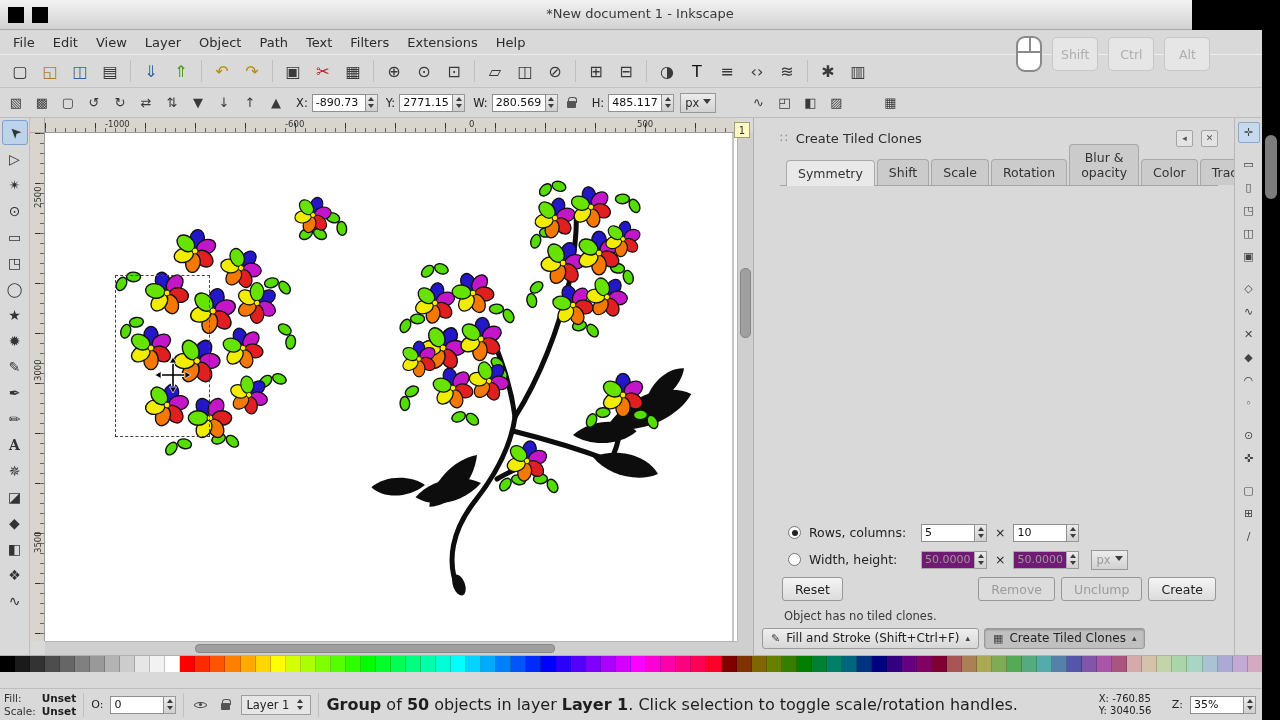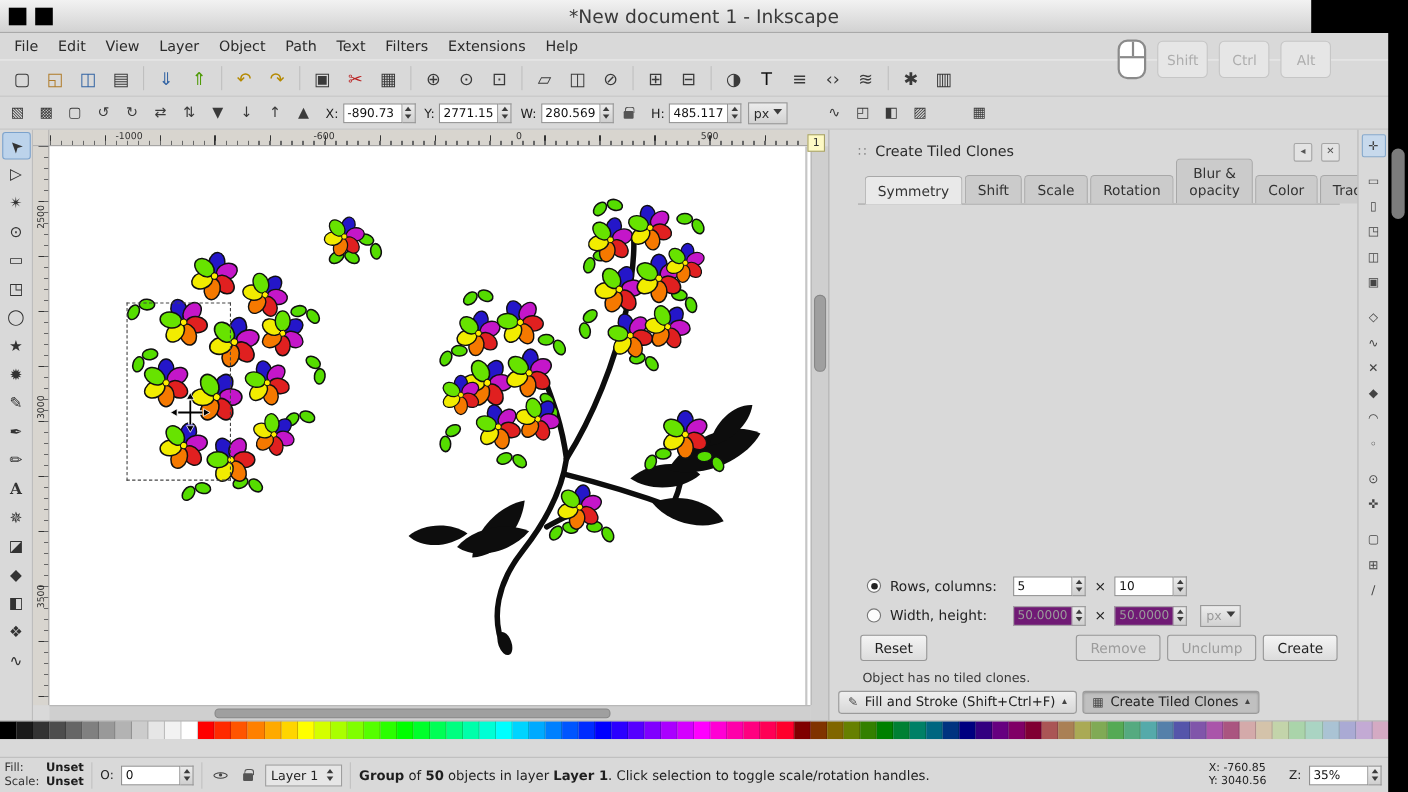--- a/index.html
+++ b/index.html
@@ -3,21 +3,21 @@
 <meta charset="utf-8">
 <style>
   * { box-sizing: border-box; margin: 0; padding: 0; }
   html,body { width:1280px; height:720px; }
   body { position:relative; font-family:"DejaVu Sans","Liberation Sans",sans-serif; font-size:12px; background:#d9d9d9; overflow:hidden; color:#2b2b2b; }
   .dc { display:contents; }
   button { font-family:inherit; cursor:default; }
 
   
   .titlebar{position:absolute;left:0;top:0;width:1280px;height:30px;background:linear-gradient(#f2f2f2,#d2d2d2);border-bottom:1px solid #a9a9a9;}
-  .title-text{position:absolute;left:0;right:0;top:6px;text-align:center;font-size:17px;color:#3a3a3a;}
+  .title-text{position:absolute;left:0;right:0;top:6px;text-align:center;font-size:13px;color:#3a3a3a;}
   .tb-black{position:absolute;top:7px;width:16px;height:16px;background:#000;}
   .black-topright{position:absolute;left:1192px;top:0;width:88px;height:30px;background:#000;z-index:45;}
   .black-right{position:absolute;left:1262px;top:0;width:18px;height:720px;background:#000;z-index:50;}
   .edge-thumb{position:absolute;left:1265px;top:135px;width:12px;height:64px;background:#7c7c7c;border-radius:6px;z-index:51;}
 
   
   .menubar{position:absolute;left:0;top:30px;width:1280px;height:24px;background:#d9d9d9;display:flex;align-items:center;padding-left:4px;}
   .menu-item{padding:2px 9px;font-size:13px;color:#2b2b2b;background:none;border:none;}
   .cmdbar{position:absolute;left:0;top:54px;width:1280px;height:34px;background:#d9d9d9;border-top:1px solid #ececec;border-bottom:1px solid #c2c2c2;display:flex;align-items:center;padding-left:6px;gap:2px;}
   .cmd-btn{width:28px;height:28px;display:flex;align-items:center;justify-content:center;border:1px solid transparent;border-radius:3px;background:none;font-size:16px;color:#3a3a3a;}
@@ -118,21 +118,21 @@
   .fs-block{display:grid;grid-template-columns:auto auto;column-gap:6px;font-size:10.5px;color:#333;line-height:13px;}
   .fs-val{font-weight:bold;color:#1d1d1d;}
   .sep-v{width:1px;height:24px;background:#c0c0c0;}
   .sb-label{font-size:11px;color:#222;}
   .o-input{width:30px;height:18px;border:1px solid #8f8f8f;background:#fff;font-size:11px;padding:0 3px;font-family:inherit;}
   .sb-btn{width:18px;height:18px;border:1px solid transparent;background:none;display:flex;align-items:center;justify-content:center;}
   .eye-icon{width:13px;height:12px;position:relative;}
   .eye-icon::before{content:"";position:absolute;left:0;right:0;top:3px;bottom:3px;border:1px solid #444;border-radius:50%;}
   .eye-icon::after{content:"";position:absolute;left:5px;top:4.5px;width:3px;height:3px;background:#444;border-radius:50%;}
   .layer-combo{display:flex;align-items:center;height:20px;border:1px solid #9e9e9e;background:#e6e6e6;padding:0 4px;font-size:11.5px;gap:5px;color:#222;}
-  .msg{flex:1;font-size:12px;color:#1e1e1e;white-space:nowrap;overflow:hidden;}
+  .msg{flex:1;font-size:16px;color:#1e1e1e;white-space:nowrap;overflow:hidden;}
   .msg .bold{font-weight:bold;}
   .coords{font-size:10px;color:#222;line-height:12px;min-width:66px;}
   .z-input{width:38px;height:18px;border:1px solid #8f8f8f;background:#fff;font-size:11px;padding:0 3px;font-family:inherit;}
 </style>
 </head>
 <body>
 
 <div class="titlebar" data-name="titlebar">
   <div class="tb-black" style="left:8px" data-name="titlebar-icon-left-1"></div>
   <div class="tb-black" style="left:32px" data-name="titlebar-icon-left-2"></div>

